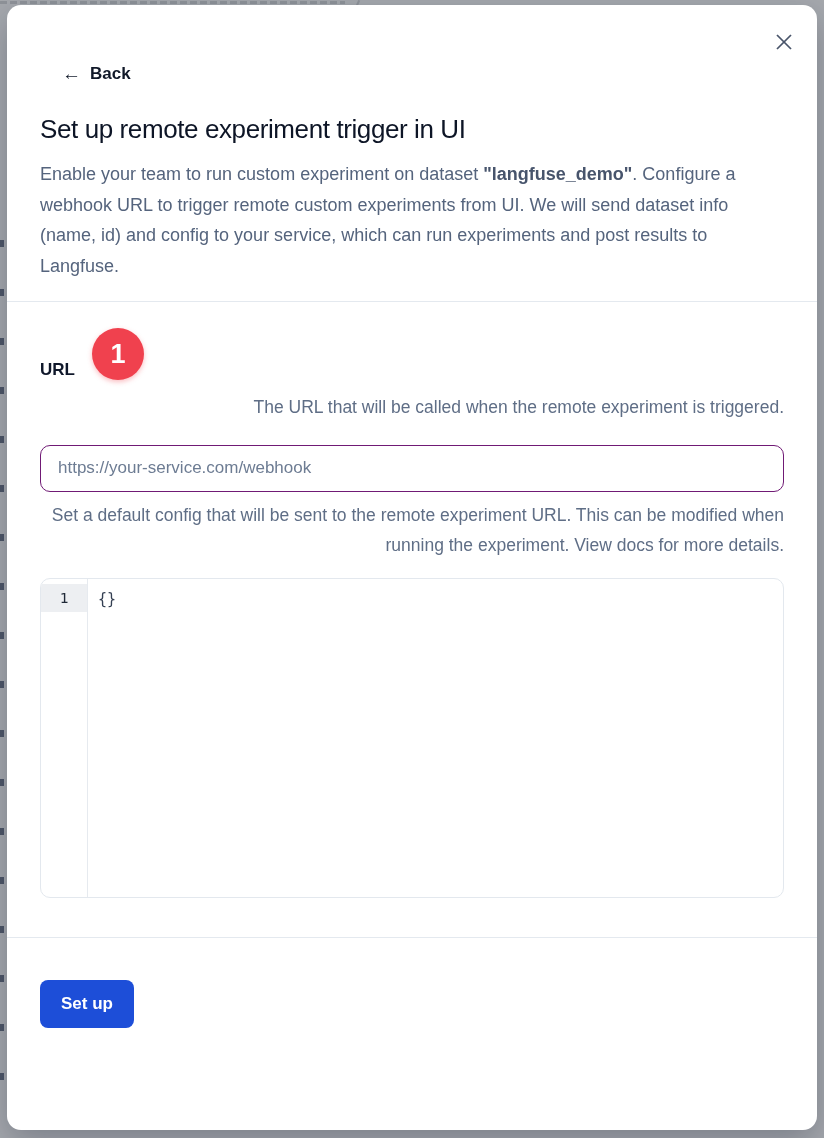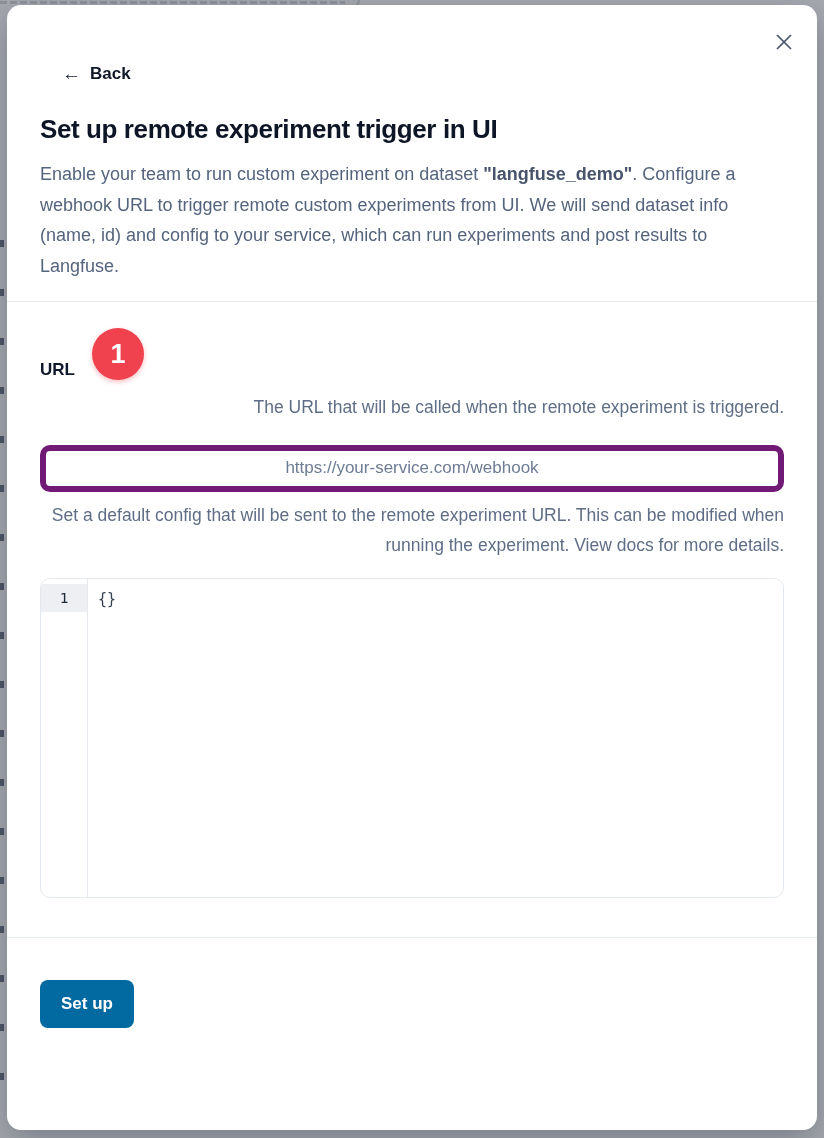--- a/index.html
+++ b/index.html
@@ -70,21 +70,21 @@
     color: #101828;
     text-decoration: none;
     cursor: pointer;
     line-height: 22px;
   }
   .back-arrow { font-size: 19px; font-weight: 400; line-height: 22px; }
   h1.title {
     margin: 27px 0 0 0;
     font-size: 26px;
     line-height: 34px;
-    font-weight: 700;
+    font-weight: 400;
     letter-spacing: -0.4px;
     color: #0d1526;
   }
   p.desc {
     margin: 13px 0 0 0;
     max-width: 735px;
     font-size: 18px;
     line-height: 30.5px;
     color: #55647d;
   }
@@ -133,29 +133,28 @@
     color: #5f6e86;
     max-width: 744px;
     text-align: right;
   }
   p.help.config { margin-top: 8px; margin-left: 11px; }
   .url-input {
     margin-top: 22px;
     width: 100%;
     height: 47px;
     box-sizing: border-box;
-    border: 6px solid #701a75;
+    border: 1px solid #701a75;
     border-radius: 10px;
     padding: 0 17px;
     font-size: 17px;
     font-family: "Liberation Sans", sans-serif;
     color: #1f2937;
     outline: none;
     background: #ffffff;
-    text-align: center;
   }
   .url-input::placeholder { color: #6d7c93; opacity: 1; }
   .editor {
     margin-top: 17px;
     width: 100%;
     height: 320px;
     box-sizing: border-box;
     border: 1px solid #e3e8ee;
     border-radius: 10px;
     display: flex;
@@ -248,17 +247,17 @@
         <div class="gutter">
           <div class="gutter-line">1</div>
         </div>
         <div class="code">{}</div>
       </div>
     </div>
 
     <div class="divider second"></div>
 
     <div class="content footer">
-      <button class="setup" style="background-color: #0369a1;">Set up</button>
+      <button class="setup" style="background-color: #1d4ed8;">Set up</button>
     </div>
 
   </div>
 </div>
 
 </body></html>

